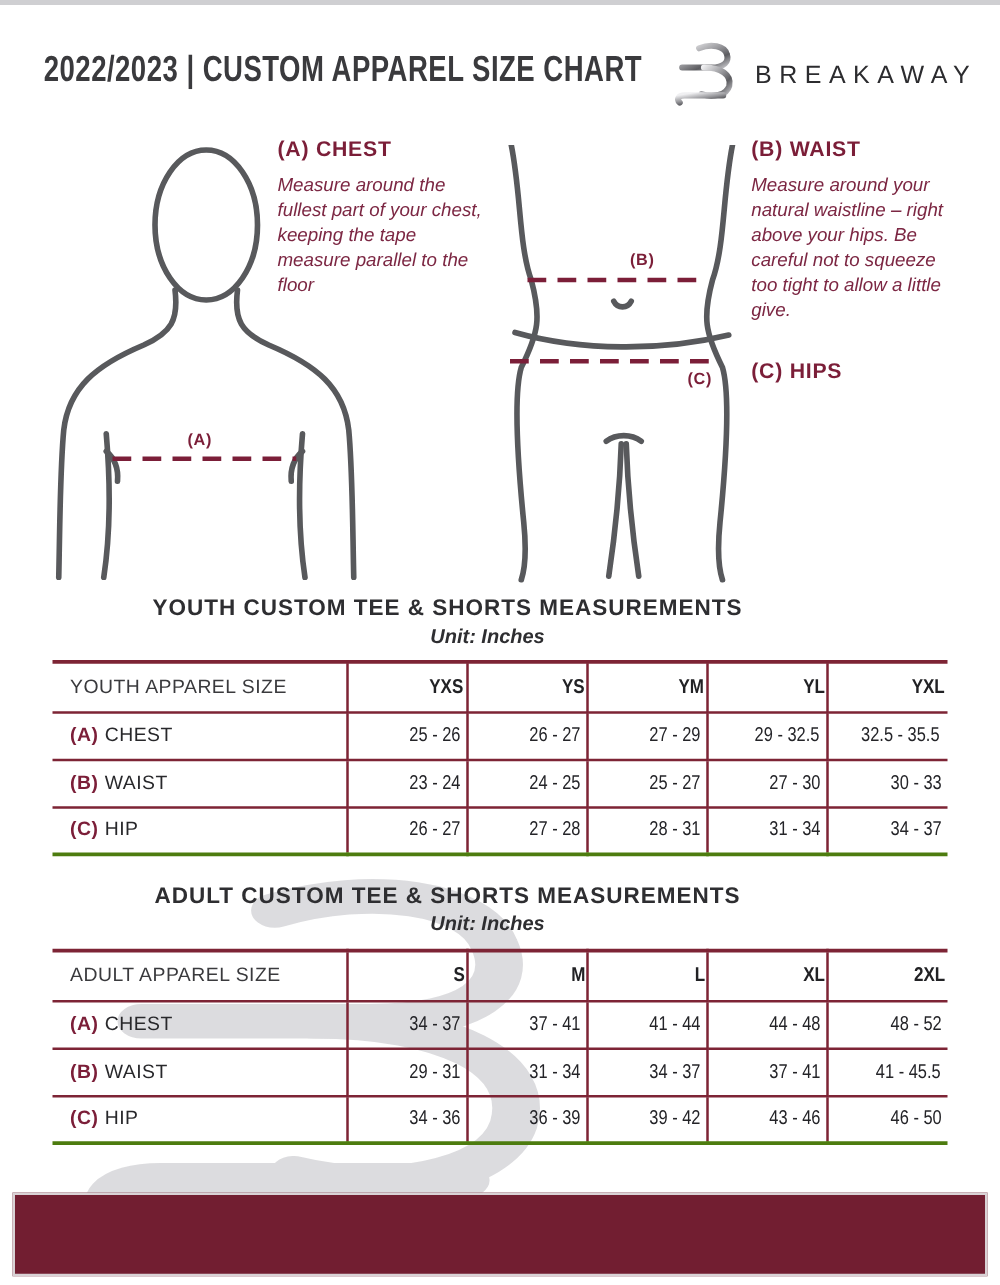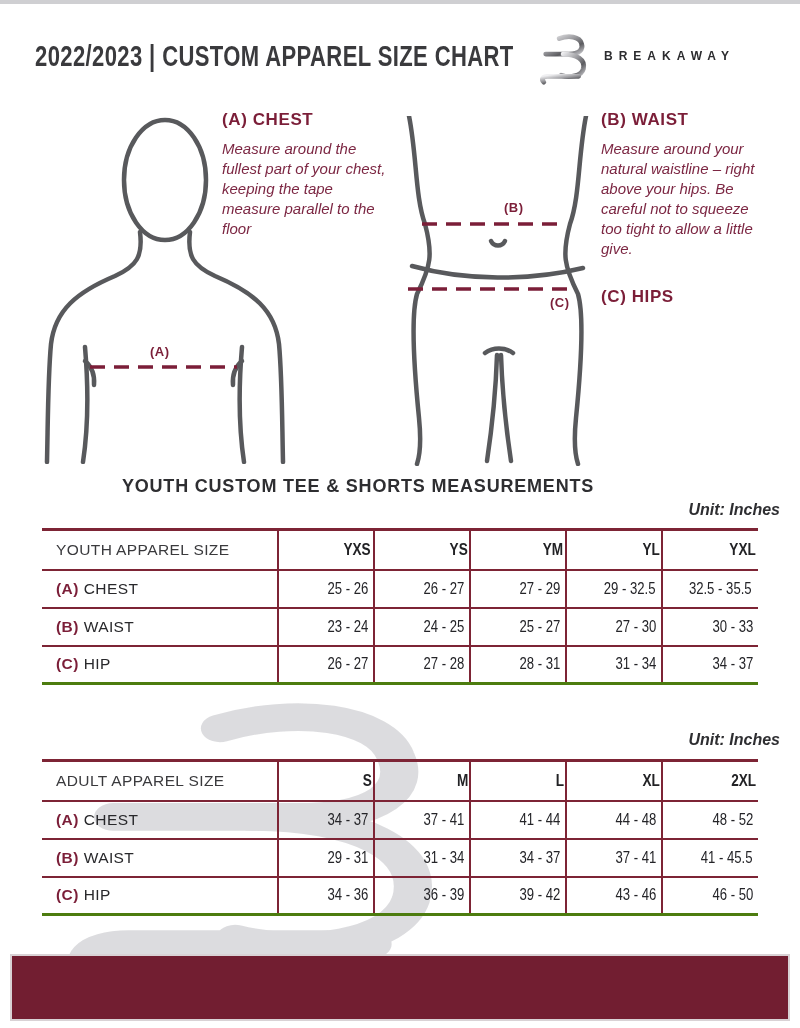--- a/index.html
+++ b/index.html
@@ -12,21 +12,21 @@
   
   .page-title {
     position:absolute; left:35px; top:36px;
     font-size:29px; font-weight:bold; color:#3a3a3d;
     letter-spacing:0.5px; white-space:nowrap;
     transform:scaleX(0.76); transform-origin:left top;
   }
   .logo-mark { position:absolute; left:538px; top:22px; width:58px; height:60px; }
   .brand-name {
     position:absolute; left:604px; top:45px;
-    font-size:12px; font-weight:bold; letter-spacing:6px; color:#2c2c2f; white-space:nowrap;
+    font-size:20px; font-weight:normal; letter-spacing:6px; color:#2c2c2f; white-space:nowrap;
   }
   
   .fig { position:absolute; }
   .fig-left { left:15px; top:110px; }
   .fig-mid  { left:395px; top:112px; }
   .marker {
     position:absolute; font-size:13px; font-weight:bold; color:#7b1e38; letter-spacing:0.5px;
   }
   .marker-a { left:150px; top:340px; }
   .marker-b { left:504px; top:196px; }
@@ -42,21 +42,21 @@
   .instr p {
     margin-top:9px; font-size:15px; font-style:italic; line-height:1.33;
     color:#7c2743; width:165px;
   }
   
   .sec-title {
     position:absolute; left:0; width:716px; text-align:center;
     font-size:18px; font-weight:bold; color:#2e2e31; letter-spacing:0.8px;
   }
   .sec-unit {
-    position:absolute; left:0; width:780px; text-align:right;
+    position:absolute; left:0; width:780px; text-align:center;
     font-size:16px; font-weight:bold; font-style:italic; color:#2e2e31;
   }
   .youth-title { top:472px; } .youth-unit { top:497px; }
   .adult-title { top:702px; } .adult-unit { top:727px; }
   
   .size-table {
     position:absolute; left:42px; width:716px;
     border-collapse:collapse; table-layout:fixed;
     border-top:3px solid #7d2435; border-bottom:3px solid #4d7c0f;
   }
@@ -200,20 +200,21 @@
         <td class="lbl"><span class="rp">(C)</span><span class="rn">HIP</span></td>
         <td><span class="cnum">26 - 27</span></td>
         <td><span class="cnum">27 - 28</span></td>
         <td><span class="cnum">28 - 31</span></td>
         <td><span class="cnum">31 - 34</span></td>
         <td><span class="cnum">34 - 37</span></td>
       </tr>
     </tbody>
   </table>
 
+  <div class="sec-title adult-title">ADULT CUSTOM TEE &amp; SHORTS MEASUREMENTS</div>
   <div class="sec-unit adult-unit">Unit: Inches</div>
 
   <table class="size-table adult-table">
     <colgroup>
       <col class="label-col">
         <col>
         <col>
         <col>
         <col>
         <col>

